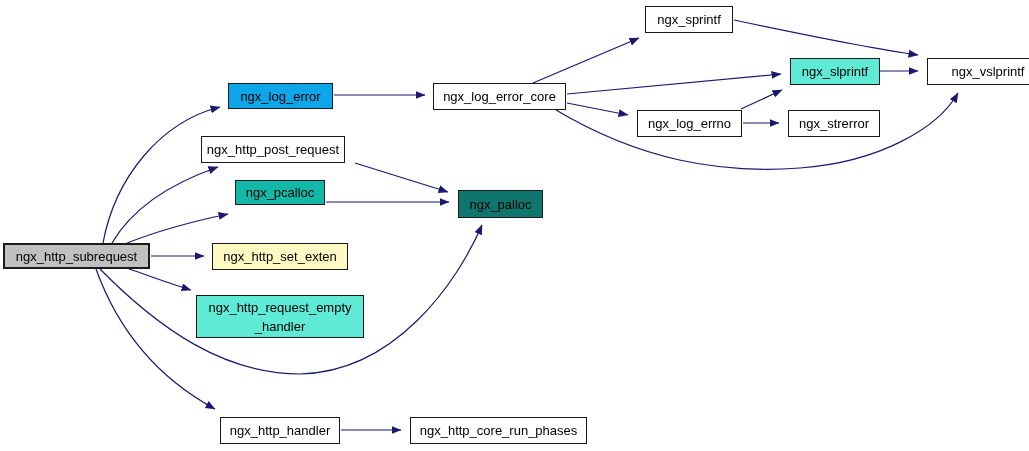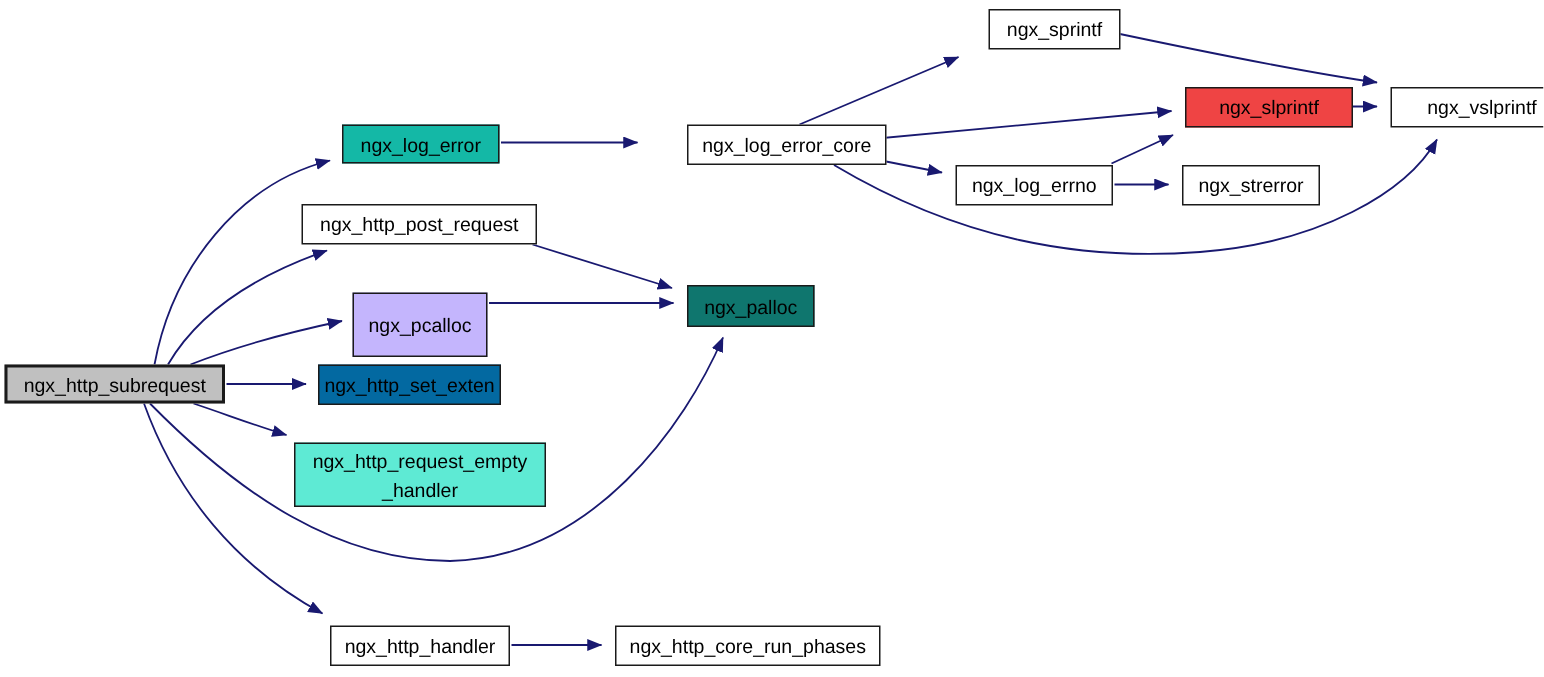--- a/index.html
+++ b/index.html
@@ -70,28 +70,28 @@
       <path d="M 556,110 C 640,160 720,174 800,168 C 880,162 938,128 958,93" class="edge" stroke="#191970" marker-end="url(#arrow)"></path>
       <path d="M 734,20 C 800,34 868,48 918,55" class="edge" stroke="#191970" marker-end="url(#arrow)"></path>
       <path d="M 879,71 L 918,71" class="edge" stroke="#191970" marker-end="url(#arrow)"></path>
       <path d="M 741,109 L 782,90" class="edge" stroke="#191970" marker-end="url(#arrow)"></path>
       <path d="M 743,123 L 779,123" class="edge" stroke="#191970" marker-end="url(#arrow)"></path>
       <path d="M 326,202 L 449,202" class="edge" stroke="#191970" marker-end="url(#arrow)"></path>
       <path d="M 355,163 L 448,192" class="edge" stroke="#191970" marker-end="url(#arrow)"></path>
       <path d="M 341,430 L 401,430" class="edge" stroke="#191970" marker-end="url(#arrow)"></path>
     </svg>
 <div class="node root" style="left: 3px; top: 243px; width: 147px; height: 26px; border-color: rgb(26, 26, 26); background: rgb(192, 192, 192);">ngx_http_subrequest</div>
-    <div class="node" style="left: 228px; top: 83px; width: 105px; height: 26px; border-color: rgb(26, 26, 26); background: #14b8a6;">ngx_log_error</div>
-    <div class="node" style="left: 201px; top: 136px; width: 157px; height: 27px; border-color: rgb(26, 26, 26); background: rgb(255, 255, 255);">ngx_http_post_request</div>
-    <div class="node" style="left: 235px; top: 195px; width: 90px; height: 43px; border-color: rgb(26, 26, 26); background: #c4b5fd;">ngx_pcalloc</div>
-    <div class="node" style="left: 212px; top: 243px; width: 122px; height: 27px; border-color: rgb(26, 26, 26); background: #0369a1;">ngx_http_set_exten</div>
+    <div class="node" style="left: 228px; top: 83px; width: 105px; height: 26px; border-color: rgb(26, 26, 26); background: #0ea5e9;">ngx_log_error</div>
+    <div class="node" style="left: 201px; top: 136px; width: 144px; height: 27px; border-color: rgb(26, 26, 26); background: rgb(255, 255, 255);">ngx_http_post_request</div>
+    <div class="node" style="left: 235px; top: 180px; width: 90px; height: 25px; border-color: rgb(26, 26, 26); background: #14b8a6;">ngx_pcalloc</div>
+    <div class="node" style="left: 212px; top: 243px; width: 136px; height: 27px; border-color: rgb(26, 26, 26); background: #fef9c3;">ngx_http_set_exten</div>
     <div class="node" style="left: 196px; top: 295px; width: 168px; height: 43px; border-color: rgb(26, 26, 26); background: #5eead4;">ngx_http_request_empty
 _handler</div>
     <div class="node" style="left: 220px; top: 417px; width: 120px; height: 27px; border-color: rgb(26, 26, 26); background: rgb(255, 255, 255);">ngx_http_handler</div>
     <div class="node" style="left: 410px; top: 417px; width: 177px; height: 27px; border-color: rgb(26, 26, 26); background: rgb(255, 255, 255);">ngx_http_core_run_phases</div>
-    <div class="node" style="left: 458px; top: 83px; width: 133px; height: 27px; border-color: rgb(26, 26, 26); background: rgb(255, 255, 255);">ngx_log_error_core</div>
+    <div class="node" style="left: 433px; top: 83px; width: 133px; height: 27px; border-color: rgb(26, 26, 26); background: rgb(255, 255, 255);">ngx_log_error_core</div>
     <div class="node" style="left: 458px; top: 190px; width: 85px; height: 28px; border-color: rgb(26, 26, 26); background: #0f766e;">ngx_palloc</div>
-    <div class="node" style="left: 659px; top: 6px; width: 88px; height: 27px; border-color: rgb(26, 26, 26); background: rgb(255, 255, 255);">ngx_sprintf</div>
-    <div class="node" style="left: 790px; top: 58px; width: 112px; height: 27px; border-color: rgb(26, 26, 26); background: #ef4444;">ngx_slprintf</div>
+    <div class="node" style="left: 645px; top: 6px; width: 88px; height: 27px; border-color: rgb(26, 26, 26); background: rgb(255, 255, 255);">ngx_sprintf</div>
+    <div class="node" style="left: 790px; top: 58px; width: 90px; height: 27px; border-color: rgb(26, 26, 26); background: #5eead4;">ngx_slprintf</div>
     <div class="node" style="left: 927px; top: 58px; width: 122px; height: 27px; border-color: rgb(26, 26, 26); background: rgb(255, 255, 255);">ngx_vslprintf</div>
     <div class="node" style="left: 637px; top: 110px; width: 105px; height: 27px; border-color: rgb(26, 26, 26); background: rgb(255, 255, 255);">ngx_log_errno</div>
     <div class="node" style="left: 788px; top: 110px; width: 92px; height: 27px; border-color: rgb(26, 26, 26); background: rgb(255, 255, 255); text-align: right;">ngx_strerror</div>
   </div>
 
 </body></html>

